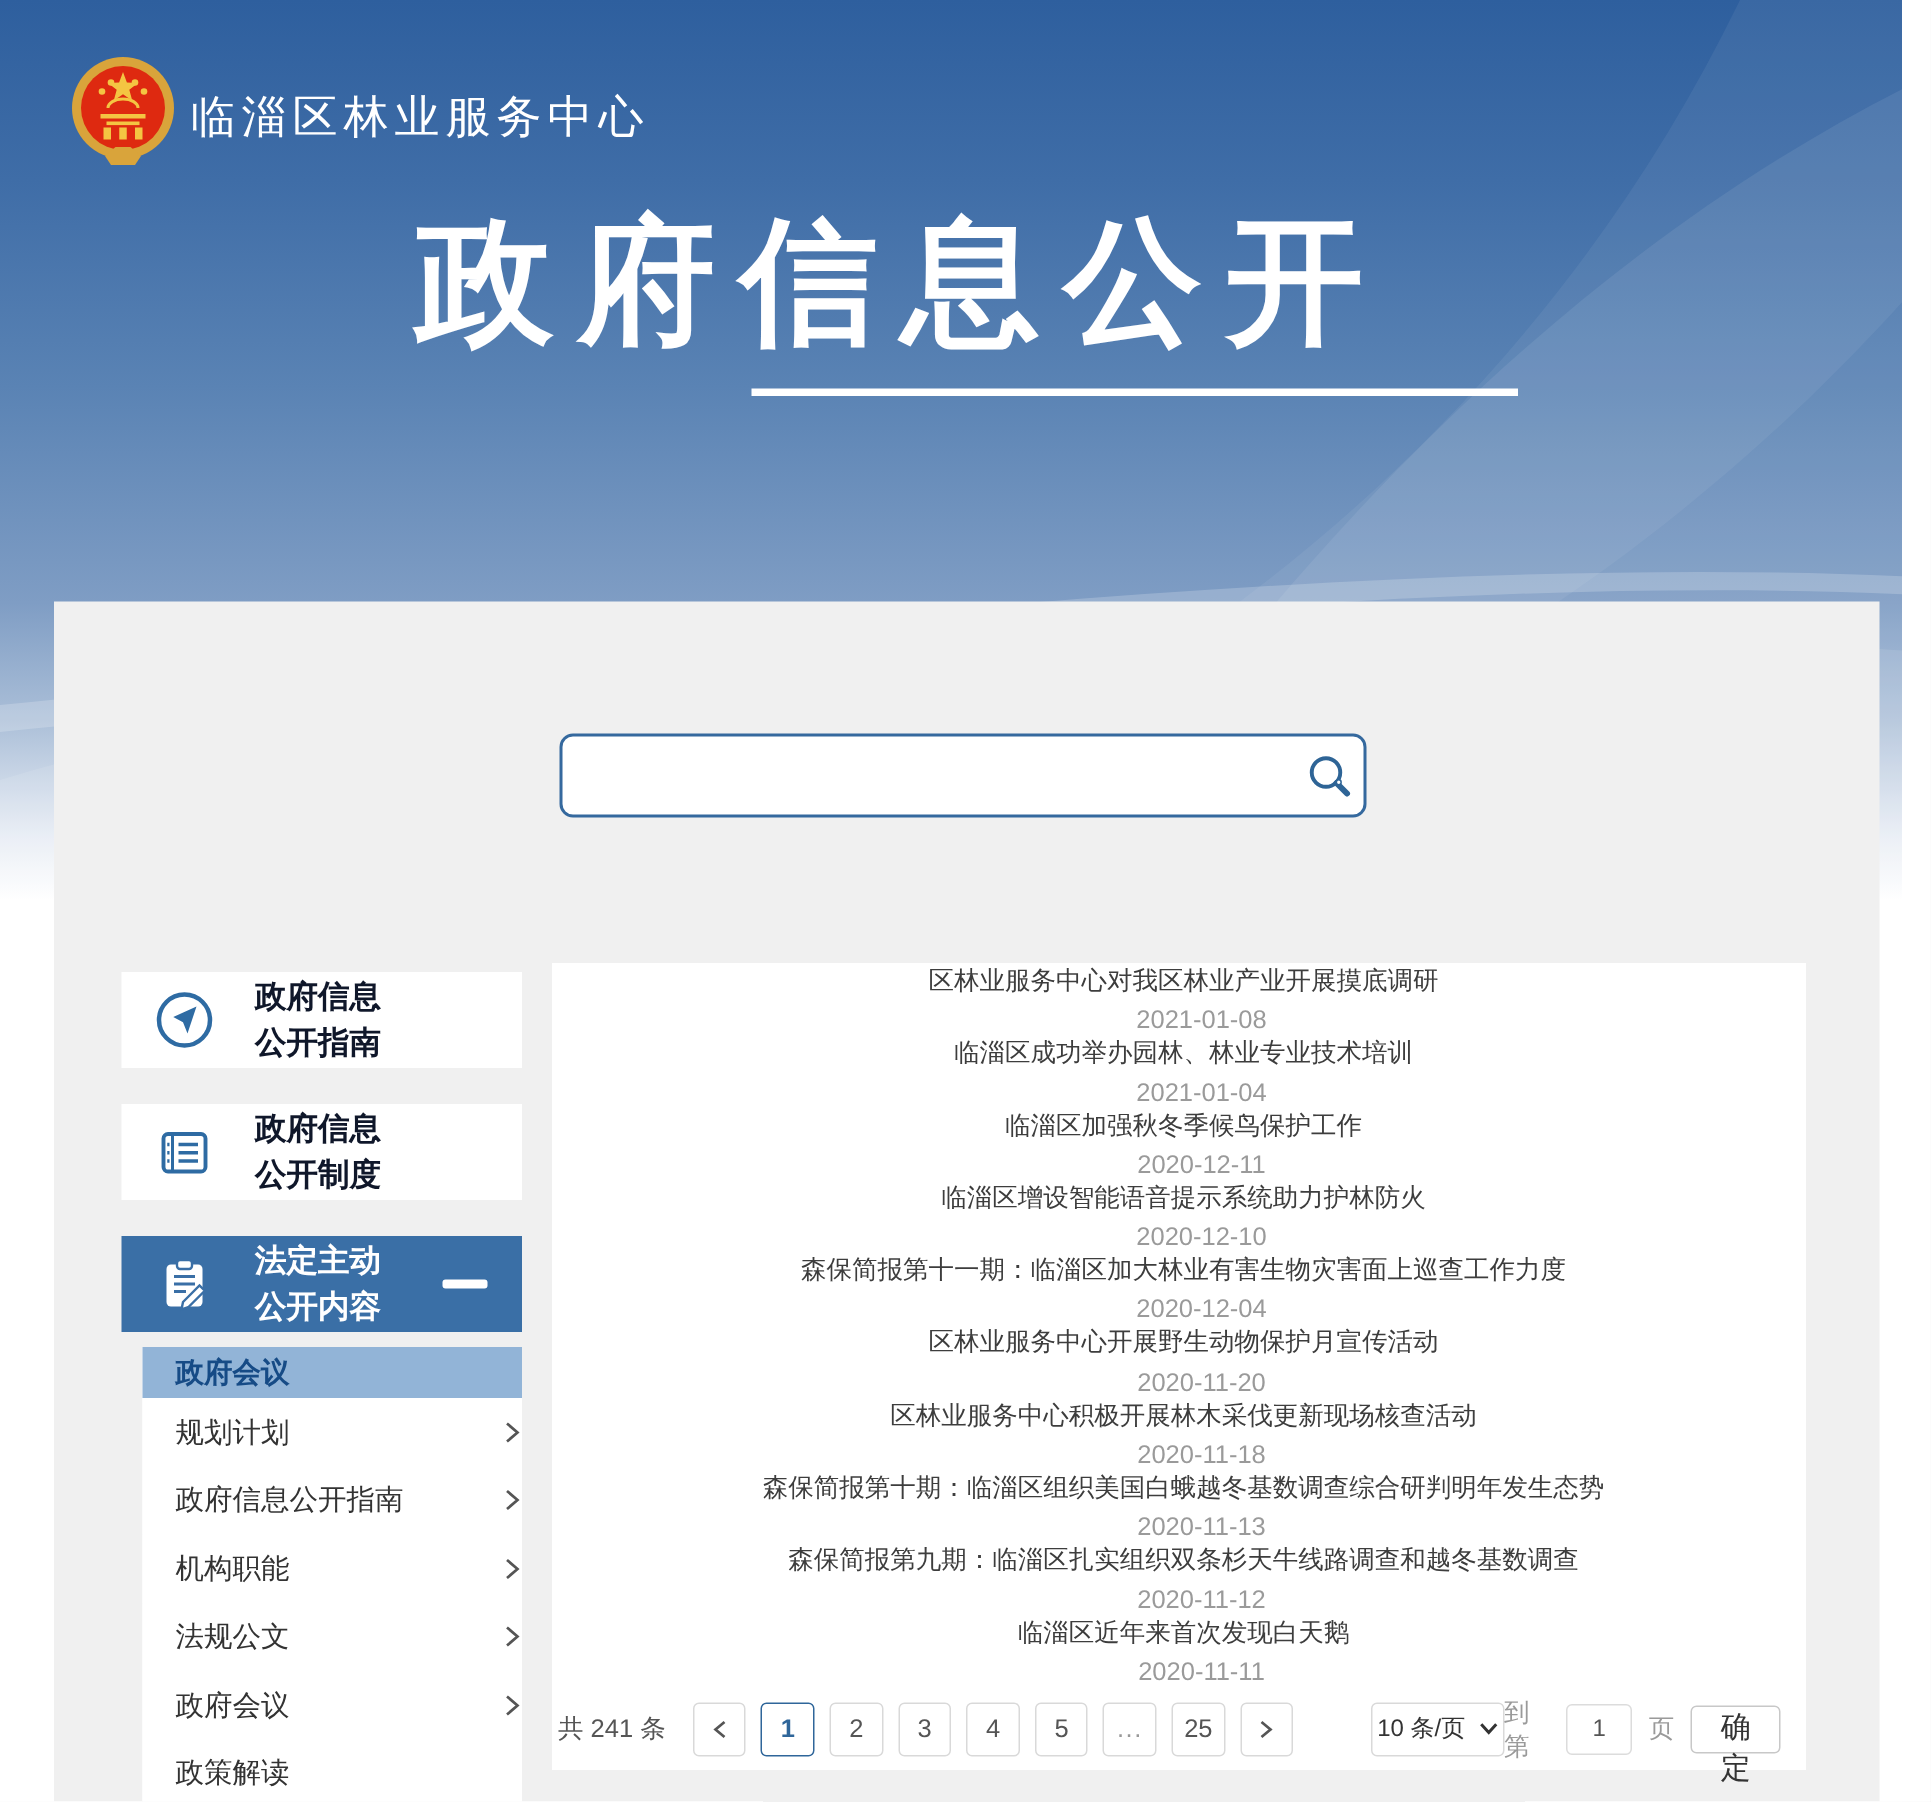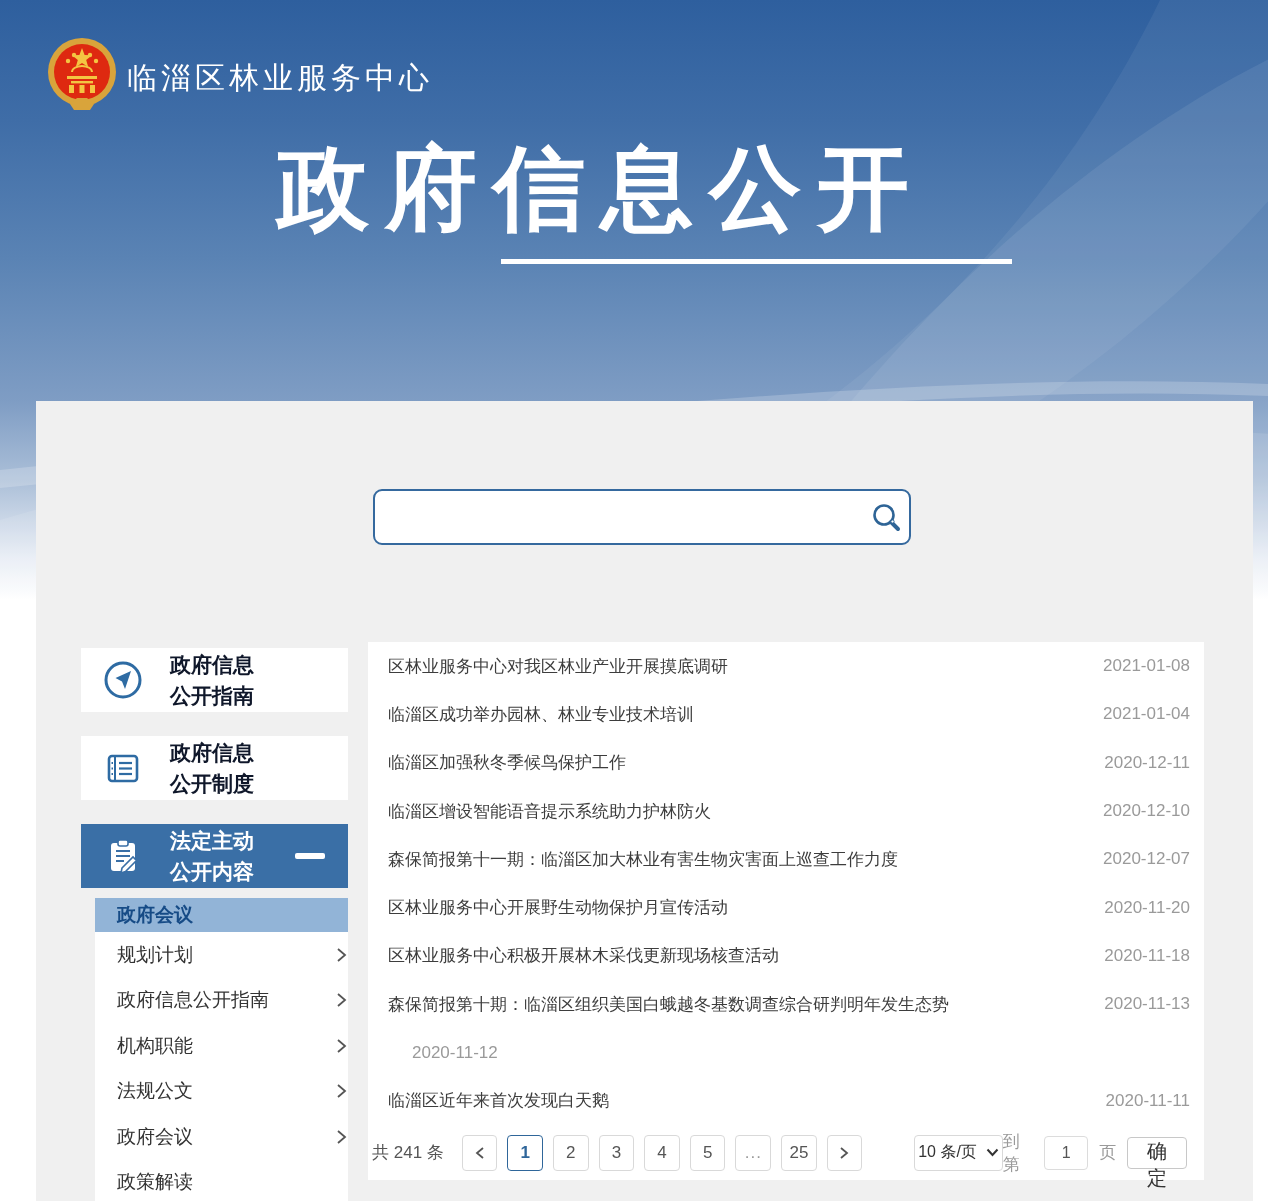--- a/index.html
+++ b/index.html
@@ -37,21 +37,21 @@
 
   .submenu { position:absolute; left:95px; top:898px; width:253px; background:#ffffff; }
   .submenu-active { height:34px; background:#92b4d7; color:#164b86; font-size:19px; font-weight:bold;
     display:flex; align-items:center; padding-left:22px; }
   .submenu-item { height:45.5px; display:flex; align-items:center; justify-content:space-between;
     padding:0 0 0 22px; font-size:19px; color:#333333; cursor:pointer; background:#ffffff; }
   .submenu-item .arrow { width:13px; height:16px; flex:0 0 auto; }
 
   
   .list-panel { position:absolute; left:368px; top:642px; width:836px; height:538px; background:#ffffff; }
-  .article-row { height:48.3px; display:flex; align-items:center; justify-content:space-between; padding:0 14px 0 20px; cursor:pointer; }
+  .article-row { height:48.3px; display:flex; align-items:center; justify-content:space-between; padding:0 14px 0 20px; cursor:pointer;flex-direction:column; }
   .article-title { font-size:17px; color:#3d3d3d; white-space:nowrap; overflow:hidden; text-overflow:ellipsis; }
   .article-date { font-size:17px; color:#9a9a9a; margin-left:24px; flex:0 0 auto; }
 
   
   .pagination { position:absolute; left:0; bottom:0; width:100%; height:55px; display:flex; align-items:center; padding:0 17px 0 4px; }
   .pg-total { font-size:17px; color:#555; margin-right:18px; white-space:nowrap; }
   .pg-btn { width:37px; height:36px; border:1px solid #d9d9d9; border-radius:4px; background:#fff; color:#555;
     font-size:17px; display:flex; align-items:center; justify-content:center; margin-right:10px; cursor:pointer; }
   .pg-btn.current { border-color:#2f669a; color:#2f669a; font-weight:bold; }
   .pg-btn.ellipsis { color:#999; letter-spacing:1px; }
@@ -211,35 +211,36 @@
     <div class="article-row">
       <span class="article-title">临淄区加强秋冬季候鸟保护工作</span>
       <span class="article-date">2020-12-11</span>
     </div>
     <div class="article-row">
       <span class="article-title">临淄区增设智能语音提示系统助力护林防火</span>
       <span class="article-date">2020-12-10</span>
     </div>
     <div class="article-row">
       <span class="article-title">森保简报第十一期：临淄区加大林业有害生物灾害面上巡查工作力度</span>
-      <span class="article-date">2020-12-07</span>
+      <span class="article-date">2020-12-04</span>
     </div>
     <div class="article-row">
       <span class="article-title">区林业服务中心开展野生动物保护月宣传活动</span>
       <span class="article-date">2020-11-20</span>
     </div>
     <div class="article-row">
       <span class="article-title">区林业服务中心积极开展林木采伐更新现场核查活动</span>
       <span class="article-date">2020-11-18</span>
     </div>
     <div class="article-row">
       <span class="article-title">森保简报第十期：临淄区组织美国白蛾越冬基数调查综合研判明年发生态势</span>
       <span class="article-date">2020-11-13</span>
     </div>
     <div class="article-row">
+      <span class="article-title">森保简报第九期：临淄区扎实组织双条杉天牛线路调查和越冬基数调查</span>
       <span class="article-date">2020-11-12</span>
     </div>
     <div class="article-row">
       <span class="article-title">临淄区近年来首次发现白天鹅</span>
       <span class="article-date">2020-11-11</span>
     </div>
 
     <div class="pagination">
       <span class="pg-total">共 241 条</span>
 

